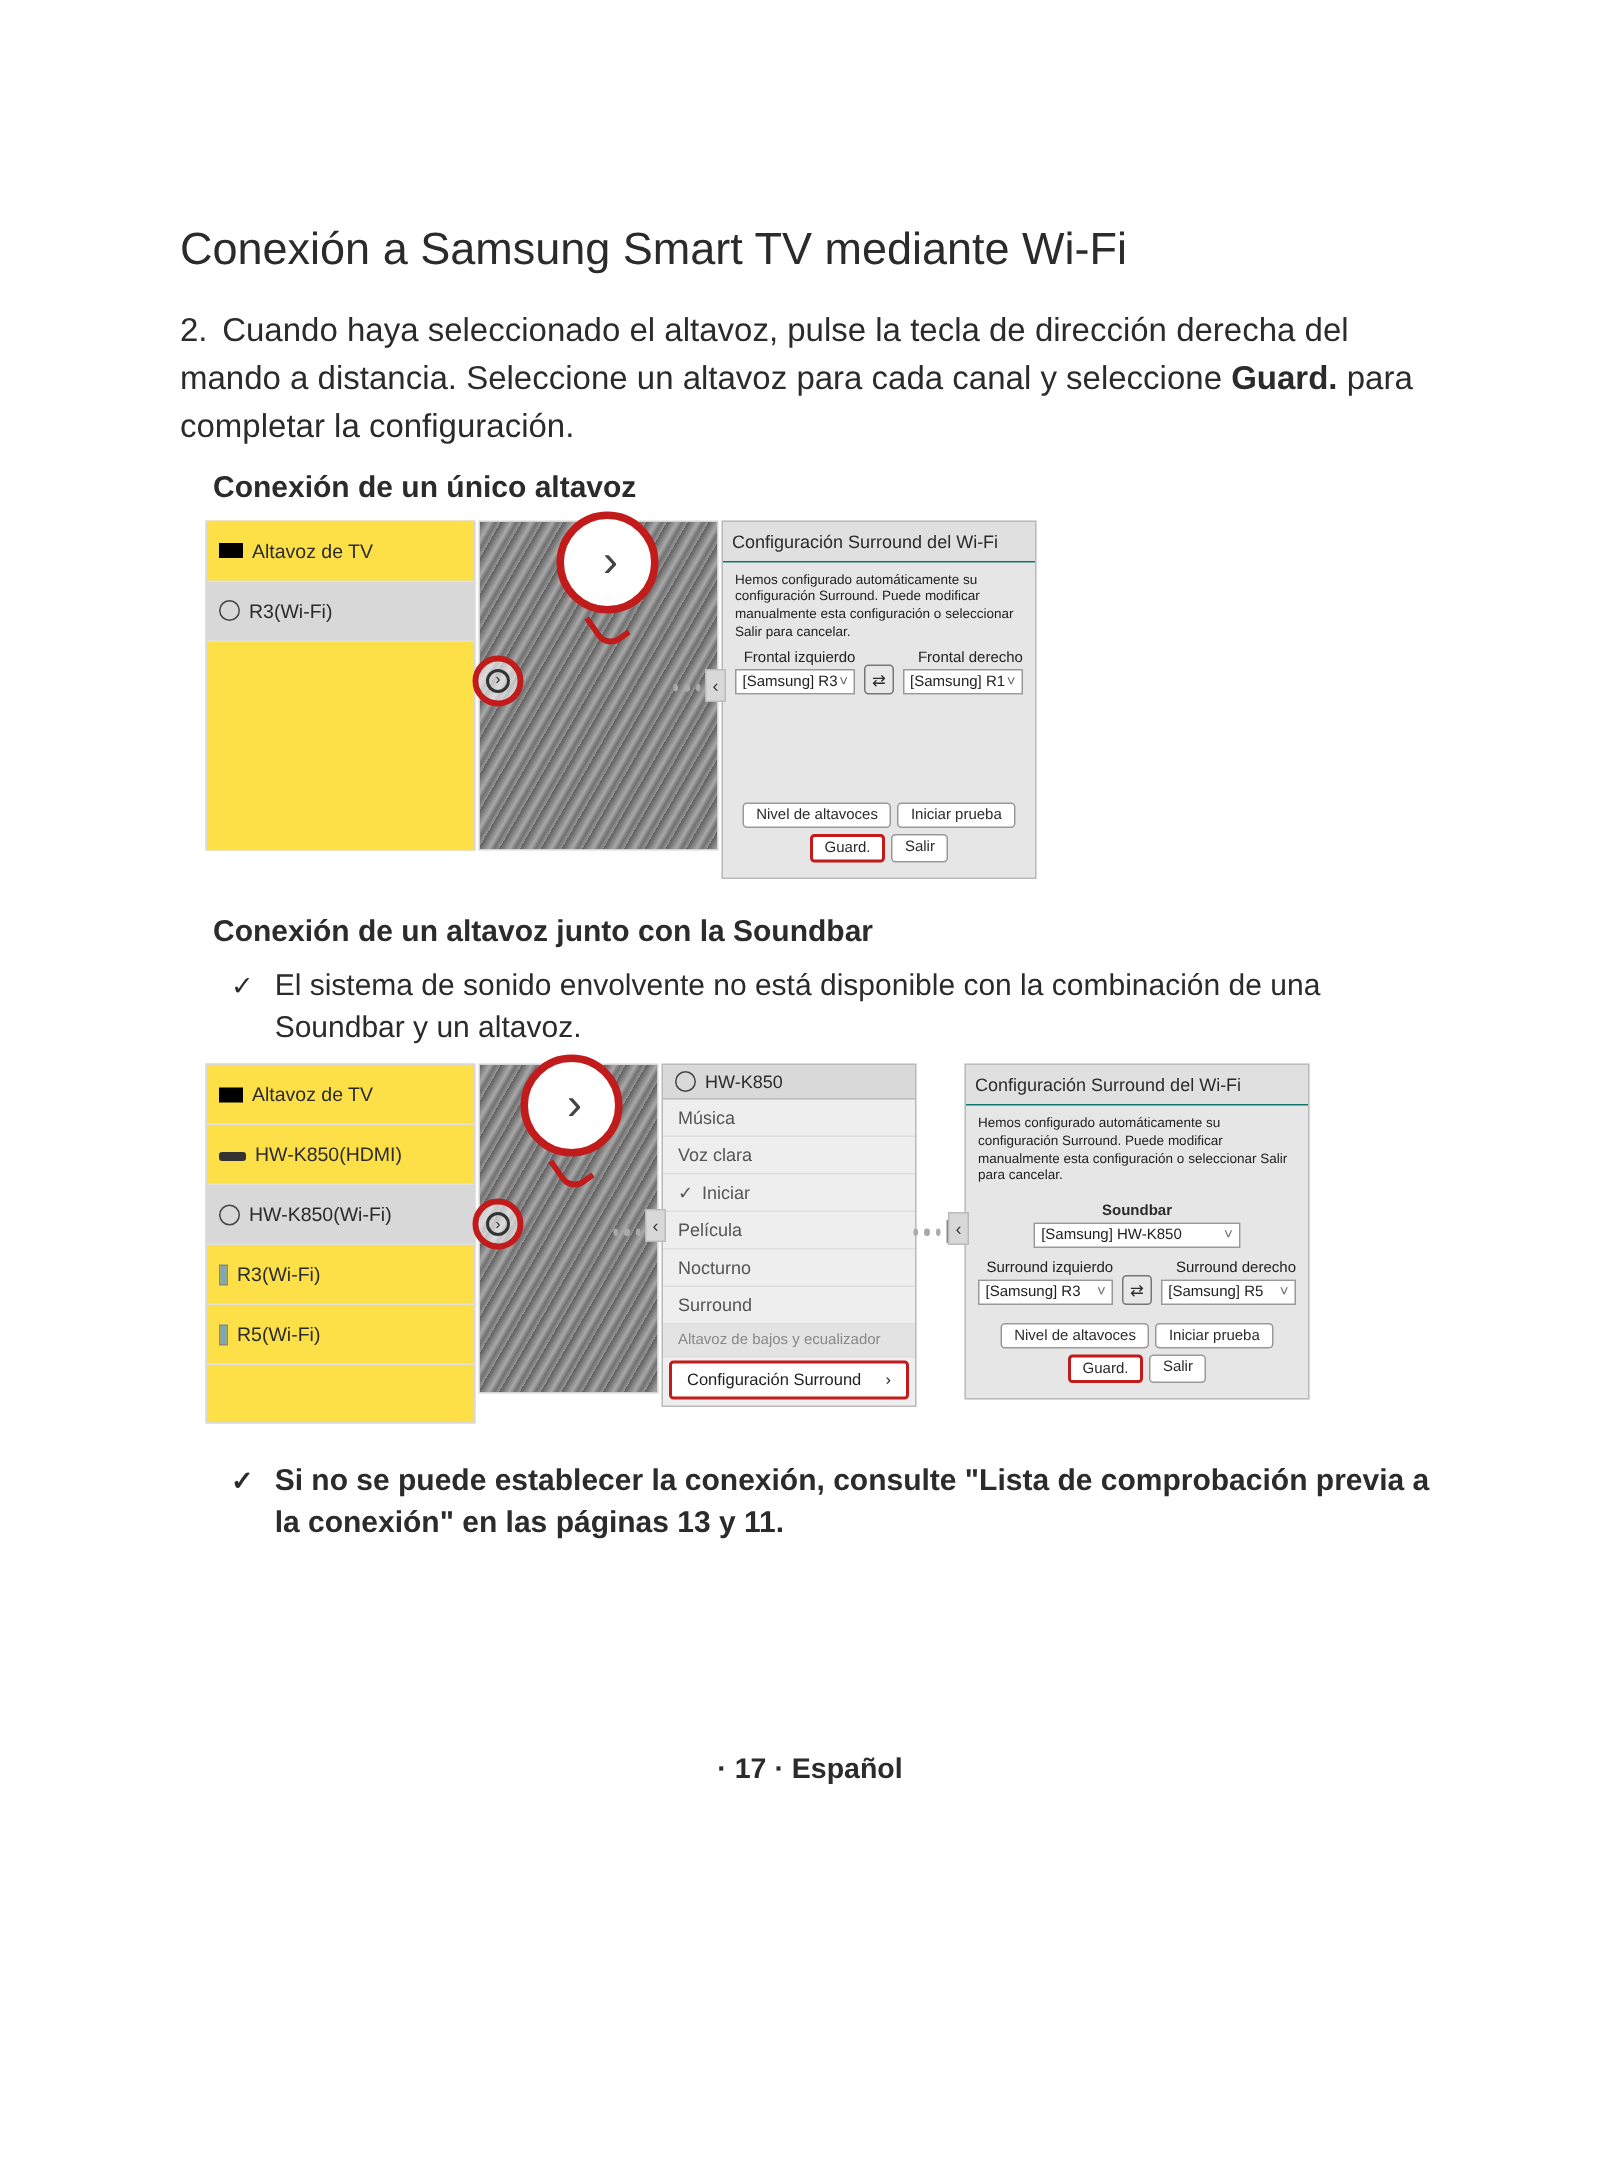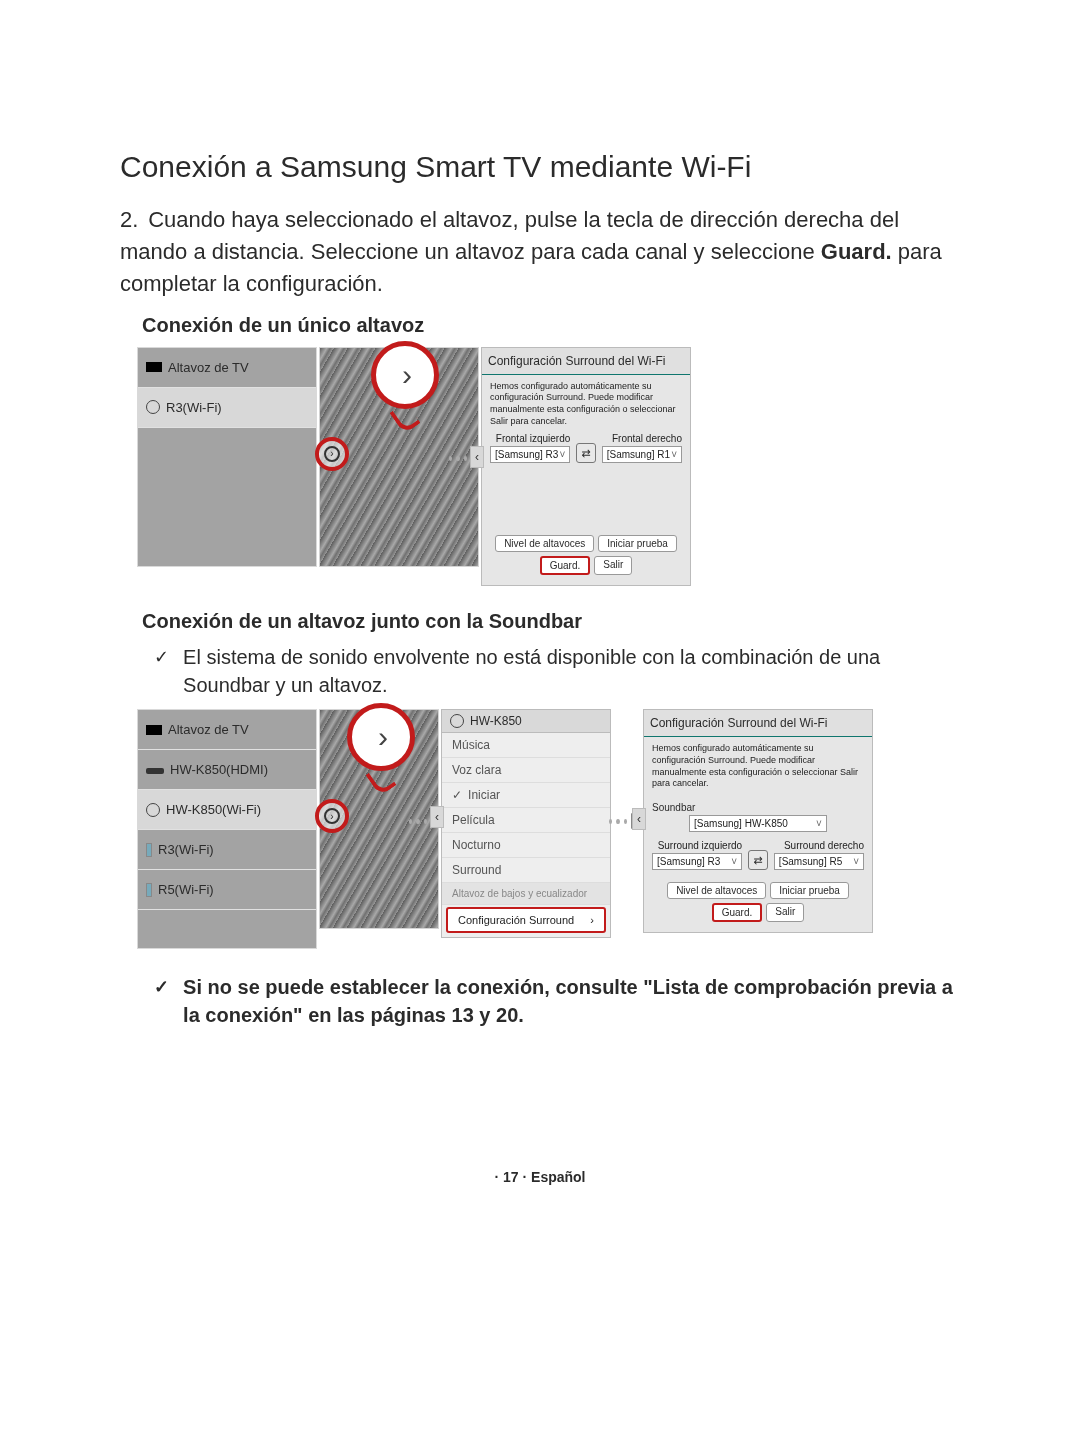--- a/index.html
+++ b/index.html
@@ -11,21 +11,21 @@
     padding: 150px 120px 80px 120px;
   }
   .title { font-size: 30px; font-weight: normal; margin-bottom: 20px; }
   .step { font-size: 22px; line-height: 1.45; margin-bottom: 14px; }
   .step .num { display:inline-block; width: 22px; }
   .sub { font-weight: bold; font-size: 20px; margin: 8px 0 10px 22px; }
   .check-row { display:flex; align-items:flex-start; gap:14px; font-size:20px; margin: 2px 0 10px 34px; line-height:1.4;}
   .check-row.bold { font-weight:bold; }
   .check { font-size:18px; margin-top:2px;}
   .figure { display:flex; align-items:flex-start; gap:2px; margin: 6px 0 24px 17px; }
-  .spk-list { width:180px; background:#a3a3a3; border:1px solid #d9d9d9; min-height:220px;}
+  .spk-list { width:180px; background:#fde047; border:1px solid #d9d9d9; min-height:220px;}
   .spk-item { height:40px; border-bottom:1px solid #e1e1e1; display:flex; align-items:center; padding:0 8px; font-size:13px; gap:6px; position:relative;}
   .spk-item.sel { background:#d8d8d8; }
   .spk-item.blank { border-bottom:none; }
   .ico { width:16px; height:10px; display:inline-block; }
   .ico.tv { background:#000; height:10px;}
   .ico.sp { width:6px; height:14px; border:1px solid #888; background:linear-gradient(#7ab,#7ab);}
   .ico.sb { width:18px; height:6px; background:#333; border-radius:2px; margin-top:2px;}
   .ico.rnd { width:14px;height:14px;border:1px solid #444;border-radius:50%;}
   .visual { position:relative; width:160px; height:220px;}
   .bgimg { position:absolute; inset:0; background: repeating-linear-gradient(120deg,#565,#787 3px,#9a9 6px,#676 9px,#898 12px); filter:grayscale(1) contrast(1.1); border:1px solid #ccc; }
@@ -50,23 +50,23 @@
   .btn { background:#fff; border:1px solid #999; font-size:10px; padding:2px 8px; border-radius:3px;}
   .btn.guard { border:2px solid #c21b1b; }
   .single-col{ width:210px;}
   .sound-menu{ width:170px; background:#eee; border:1px solid #bbb; font-size:12px;}
   .sound-menu .hdr{ background:#d9d9d9; padding:4px 8px; border-bottom:1px solid #bbb; display:flex; align-items:center; gap:6px;}
   .sound-menu .row{ padding:5px 10px; border-bottom:1px solid #ddd; color:#555; font-size:12px; display:flex; justify-content:space-between; align-items:center;}
   .sound-menu .row.sec{ font-size:10px; color:#888; background:#e3e3e3;}
   .sound-menu .row.box{ border:2px solid #c21b1b; margin:2px 4px 4px; border-radius:3px; font-size:11px; color:#222; background:#fff;}
   .visual-small{ width:28px; height:220px; position:relative;}
   .visual-small .dots{ top:104px; left:-4px;}
-  .footer{ text-align:center; font-weight:bold; font-size:14px; margin-top:140px;}
+  .footer{ text-align:center; font-weight:bold; font-size:19px; margin-top:140px;}
   .single-center{ padding:2px 8px 2px; }
-  .single-center .lbl{ font-size:10px; text-align:left; display:block; margin-top:4px;}
+  .single-center .lbl{ font-size:10px; text-align:center; display:block; margin-top:4px;font-weight:bold;}
   .single-center .drop{ width:65%; margin:2px auto 6px;}
   .stail{ position:absolute; width:20px;height:26px; border-left:4px solid #c21b1b; border-bottom:4px solid #c21b1b; top:58px; left:76px; transform:rotate(-35deg); border-bottom-left-radius:12px;}
   .car{ font-size:10px; color:#666;}
 </style>
 </head>
 <body>
 
 <h1 class="title">Conexión a Samsung Smart TV mediante Wi-Fi</h1>
 
 <p class="step">
@@ -254,16 +254,16 @@
       <div class="btn">Nivel de altavoces</div>
       <div class="btn">Iniciar prueba</div>
       <div class="btn guard">Guard.</div>
       <div class="btn">Salir</div>
     </div>
   </div>
 </div>
 
 <div class="check-row bold">
   <span class="check">✓</span>
-  <span>Si no se puede establecer la conexión, consulte "Lista de comprobación previa a la conexión" en las páginas 13 y 20.</span>
+  <span>Si no se puede establecer la conexión, consulte "Lista de comprobación previa a la conexión" en las páginas 13 y 11.</span>
 </div>
 
 <div class="footer">· 17 · Español</div>
 
 </body></html>

